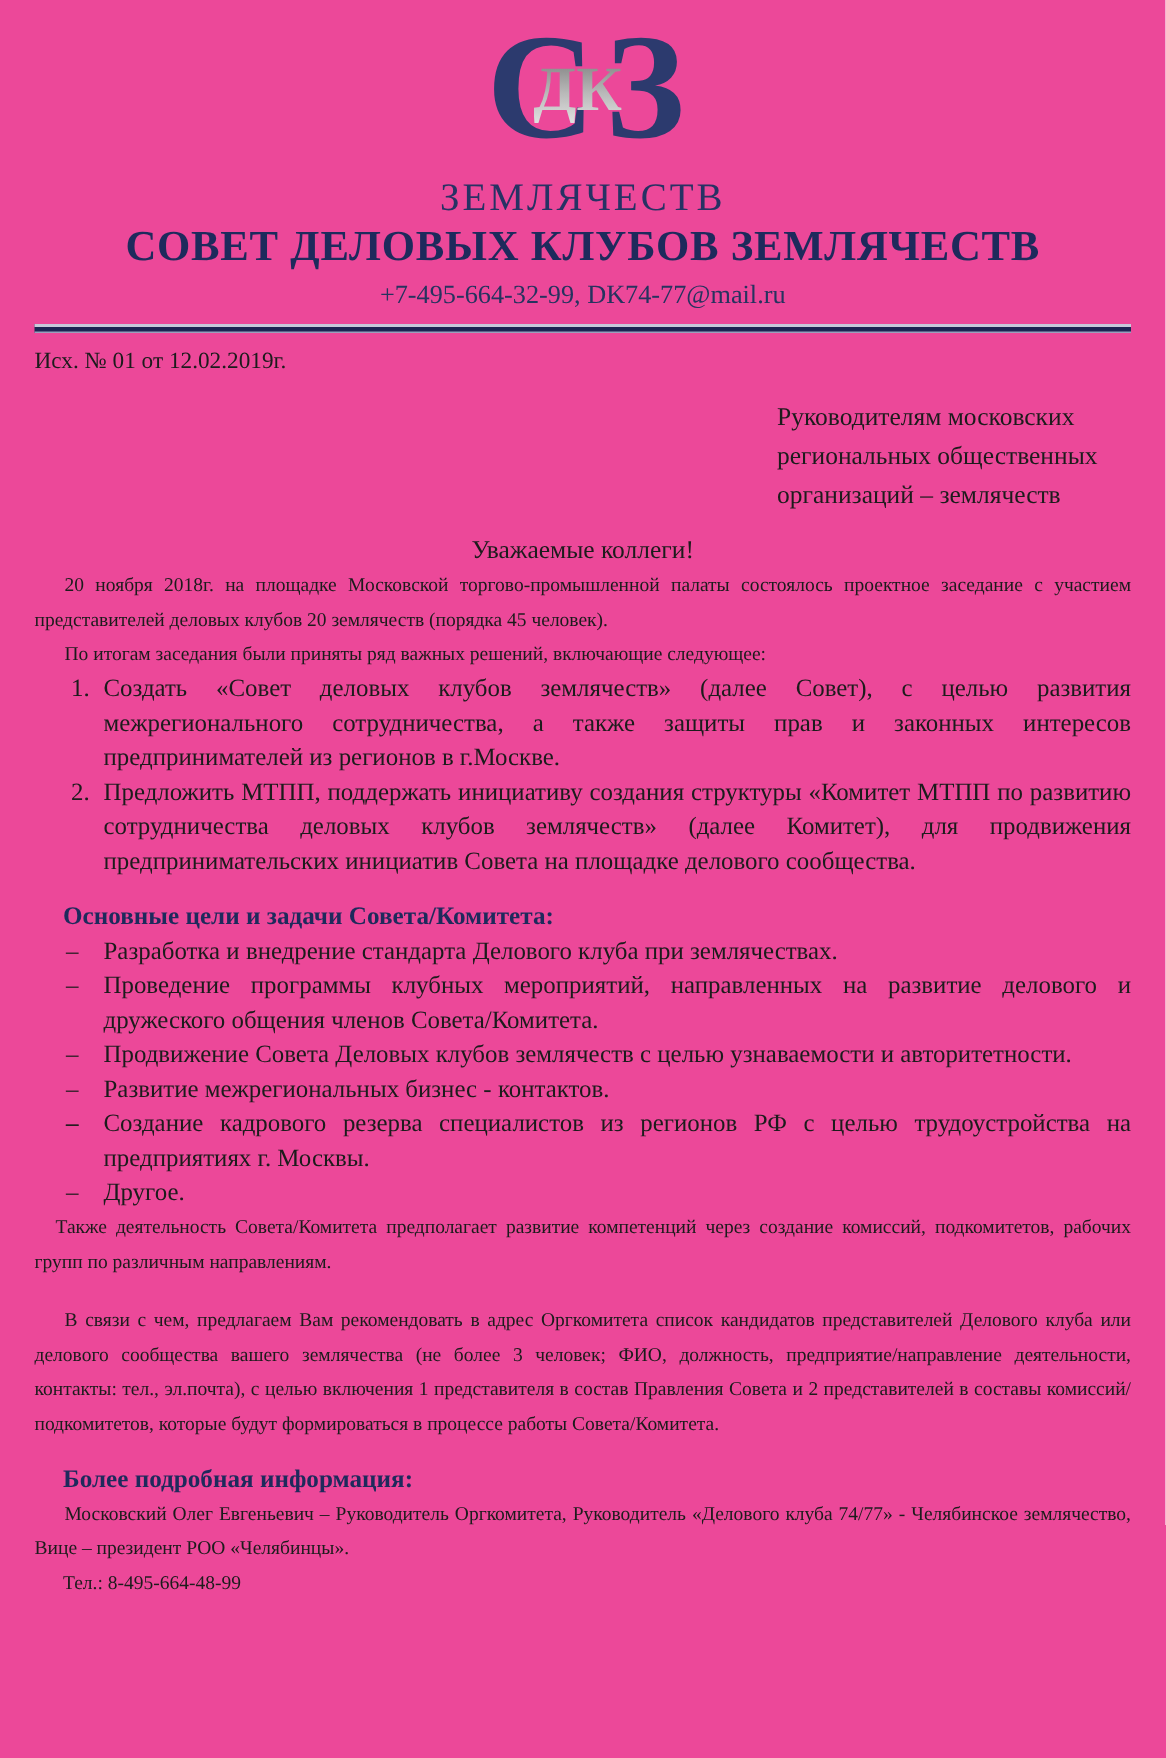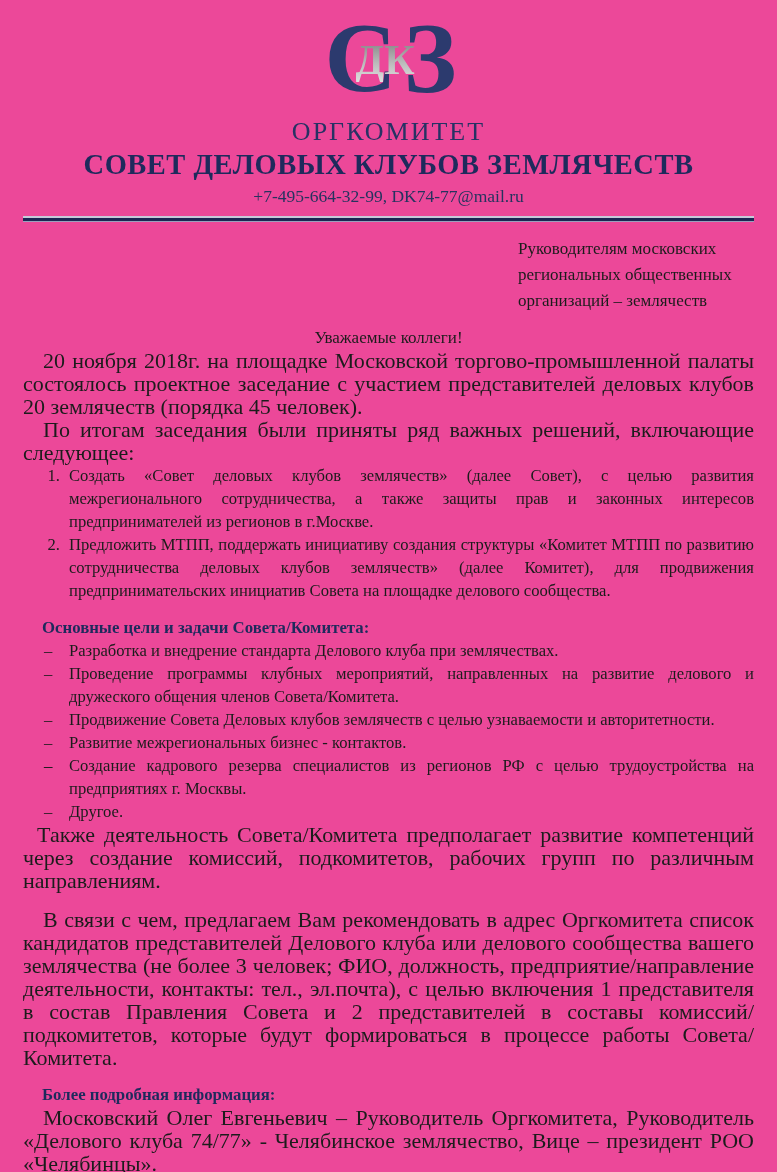--- a/index.html
+++ b/index.html
@@ -46,21 +46,21 @@
   }
   
   .ref-line{font-size:15.5px;line-height:20px;margin-top:9px;}
   .addressee{
     width:236px;margin:14px 0 0 auto;
     font-size:17px;line-height:26px;text-align:left;
   }
   
   .salutation{text-align:center;font-size:17px;line-height:23px;margin-top:12px;}
   .para{
-    font-size:22px;line-height:23px;text-align:justify;
+    font-size:13px;line-height:23px;text-align:justify;
     text-indent:20px;margin:0;
   }
   .num-list{
     margin:0;padding-left:41px;list-style:decimal;
     font-size:16.6px;line-height:23px;
   }
   .num-list li{text-align:justify;padding-left:5px;}
   .sec-heading{
     font-size:16.8px;line-height:23px;font-weight:700;color:#1e2a5c;
     margin:14px 0 0 19px;
@@ -74,27 +74,28 @@
 <body>
 
 <div class="page">
 
   <div class="header">
     <div class="logo">
       <span class="logo-letter logo-c">С</span>
       <span class="logo-dk">ДК</span>
       <span class="logo-letter logo-z">З</span>
     </div>
-    <div class="org-line">ОРГКОМИТЕТ</div>
+    <div class="org-line">ЗЕМЛЯЧЕСТВ</div>
     <div class="doc-title">СОВЕТ ДЕЛОВЫХ КЛУБОВ ЗЕМЛЯЧЕСТВ</div>
     <div class="contacts">+7-495-664-32-99, DK74-77@mail.ru</div>
   </div>
 
   <div class="rule"></div>
 
+  <div class="ref-line">Исх. № 01 от 12.02.2019г.</div>
   <div class="addressee">
     <div>Руководителям московских</div>
     <div>региональных общественных</div>
     <div>организаций – землячеств</div>
   </div>
 
   <div class="salutation">Уважаемые коллеги!</div>
 
   <p class="para">20 ноября 2018г. на площадке Московской торгово-промышленной палаты состоялось проектное заседание с участием представителей деловых клубов 20 землячеств (порядка 45 человек).</p>
   <p class="para">По итогам заседания были приняты ряд важных решений, включающие следующее:</p>

